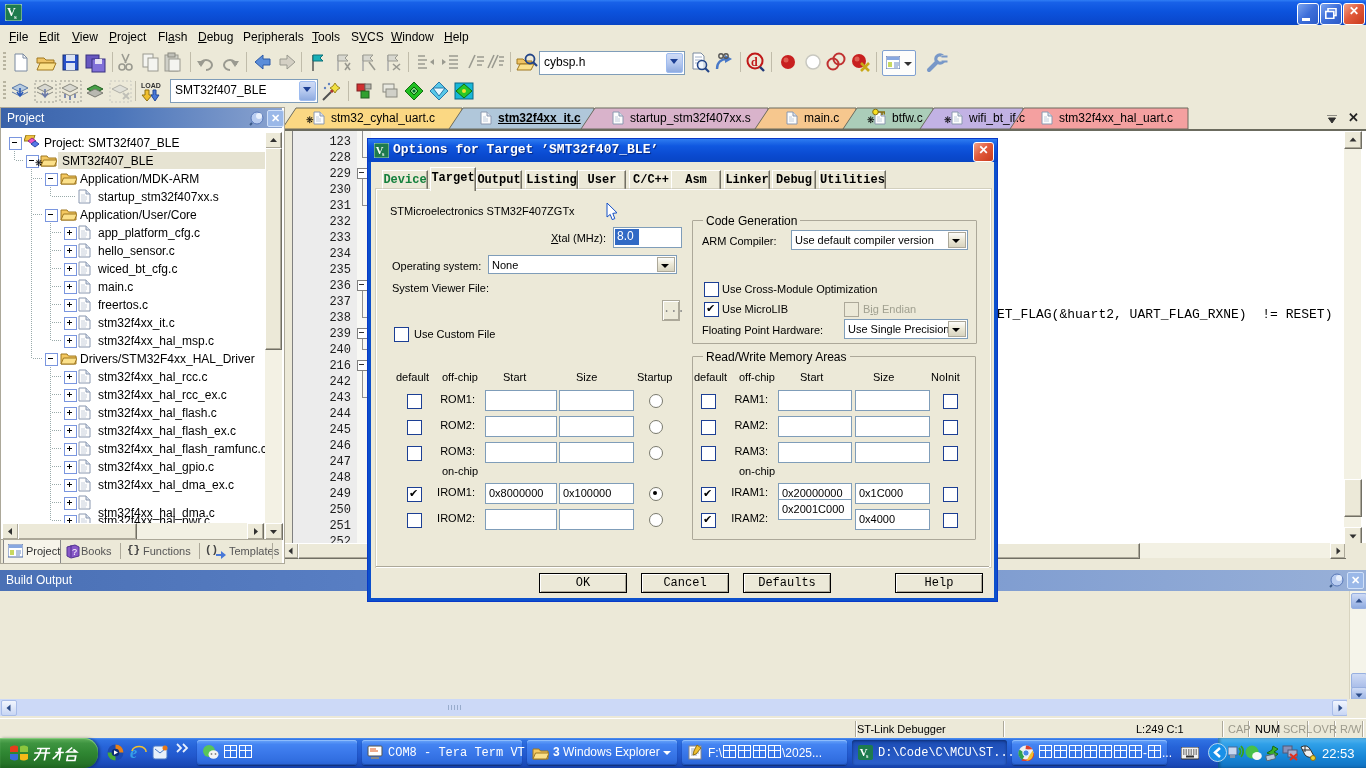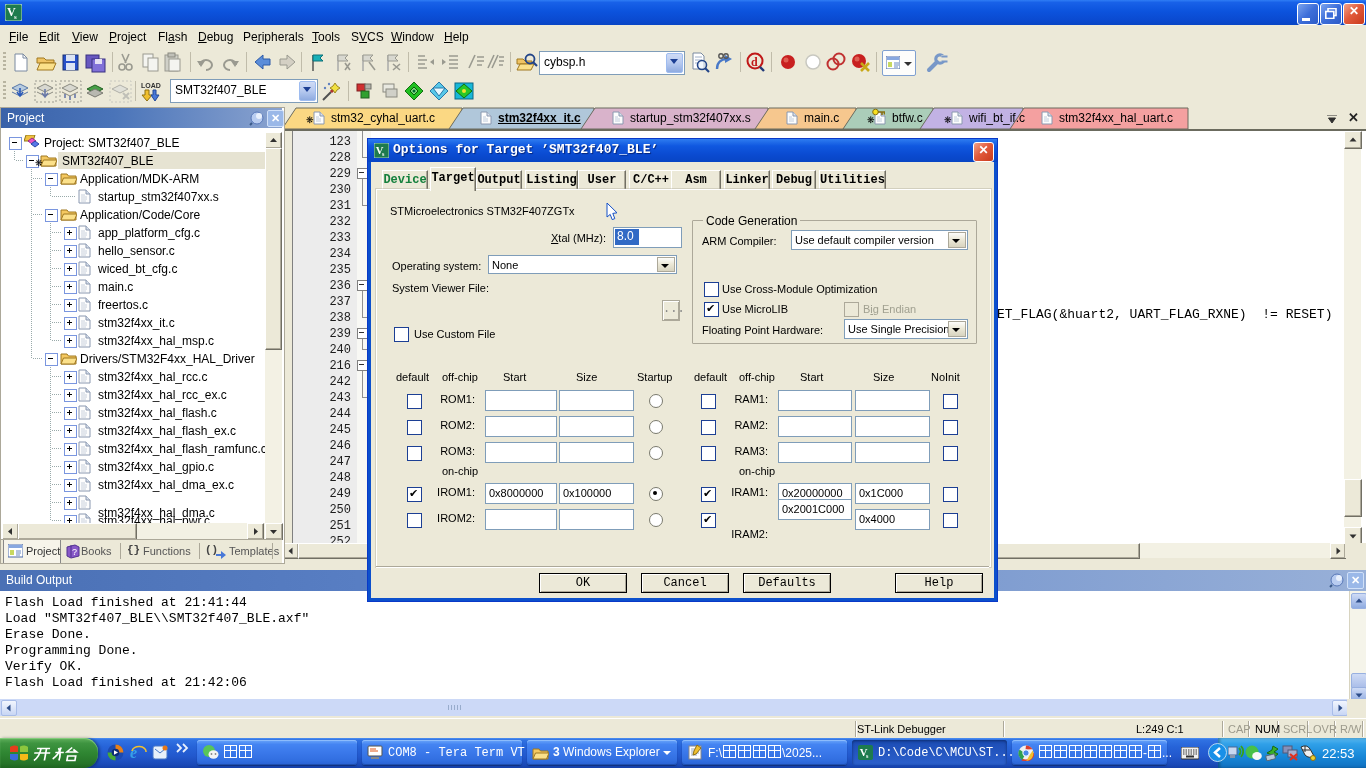--- a/index.html
+++ b/index.html
@@ -639,21 +639,21 @@
           <path d="M1 1h7l4 4v9H1z" fill="#fdfdfd" stroke="#8a98b0"></path>
           <path d="M8 1v4h4" fill="#d8e0ec" stroke="#8a98b0"></path>
           <path d="M3 6h4M3 8h6M3 10h6M3 12h5" stroke="#c8d0dc"></path>
         </svg>
     <div class="trow" style="left:96px;top:62px">startup_stm32f407xx.s</div>
     <div class="texp" style="left:43px;top:81px"></div>
     <svg width="17" height="14" style="position:absolute;left:58px;top:79px">
           <path d="M1 3h6l1.5 2H16v8H1z" fill="#f4c860" stroke="#a07820"></path>
           <path d="M1 13l2.5-6H17l-2.5 6z" fill="#fbe08a" stroke="#a07820"></path>
         </svg>
-    <div class="trow" style="left:78px;top:80px">Application/Code/Core</div>
+    <div class="trow" style="left:78px;top:80px">Application/User/Core</div>
     <div class="texp plus" style="left:62px;top:99px"></div>
     <svg width="13" height="15" style="position:absolute;left:76px;top:97px">
           <path d="M1 1h7l4 4v9H1z" fill="#fdfdfd" stroke="#8a98b0"></path>
           <path d="M8 1v4h4" fill="#d8e0ec" stroke="#8a98b0"></path>
           <path d="M3 6h4M3 8h6M3 10h6M3 12h5" stroke="#c8d0dc"></path>
         </svg>
     <div class="trow" style="left:96px;top:98px">app_platform_cfg.c</div>
     <div class="texp plus" style="left:62px;top:117px"></div>
     <svg width="13" height="15" style="position:absolute;left:76px;top:115px">
           <path d="M1 1h7l4 4v9H1z" fill="#fdfdfd" stroke="#8a98b0"></path>
@@ -917,20 +917,23 @@
   <div class="lbl11" style="z-index:2;left:354px;top:144px;">Use Cross-Module Optimization</div>
   <div class="cb check" style="z-index:2;left:336px;top:163px"></div>
   <div class="lbl11" style="z-index:2;left:354px;top:164px;">Use MicroLIB</div>
   <div class="cb dis" style="z-index:2;left:476px;top:163px"></div>
   <div class="lbl11" style="z-index:2;left:495px;top:164px;color:#a0a090">B<u>ig</u> Endian</div>
   <div class="lbl11" style="z-index:2;left:334px;top:185px;">Floating Point Hardware:</div>
   <div class="input combo" style="z-index:2;left:476px;top:180px;width:122px;height:18px">
         <div class="v">Use Single Precision</div>
         <div class="btn2"></div>
       </div>
+  <div class="group" style="z-index:2;left:324px;top:217px;width:282px;height:182px">
+        <div class="gt">Read/Write Memory Areas</div>
+      </div>
   <div class="lbl11" style="z-index:2;left:326px;top:232px;">default</div>
   <div class="lbl11" style="z-index:2;left:371px;top:232px;">off-chip</div>
   <div class="lbl11" style="z-index:2;left:432px;top:232px;">Start</div>
   <div class="lbl11" style="z-index:2;left:505px;top:232px;">Size</div>
   <div class="lbl11" style="z-index:2;left:563px;top:232px;">NoInit</div>
   <div class="cb" style="z-index:2;left:333px;top:255px"></div>
   <div class="lbl11" style="z-index:2;left:250px;top:254px;width:150px;text-align:right;">RAM1:</div>
   <div class="input" style="z-index:2;left:410px;top:251px;width:72px;height:19px;">
         <div class="v" style=""></div>
       </div>
@@ -959,21 +962,21 @@
   <div class="cb check" style="z-index:2;left:333px;top:348px"></div>
   <div class="lbl11" style="z-index:2;left:250px;top:347px;width:150px;text-align:right;">IRAM1:</div>
   <div class="input" style="z-index:2;left:410px;top:344px;width:72px;height:19px;">
         <div class="v" style="">0x20000000</div>
       </div>
   <div class="input" style="z-index:2;left:487px;top:344px;width:73px;height:19px;">
         <div class="v" style="">0x1C000</div>
       </div>
   <div class="cb" style="z-index:2;left:575px;top:348px"></div>
   <div class="cb check" style="z-index:2;left:333px;top:374px"></div>
-  <div class="lbl11" style="z-index:2;left:250px;top:373px;width:150px;text-align:right;margin-top:16px;">IRAM2:</div>
+  <div class="lbl11" style="z-index:2;left:250px;top:373px;width:150px;text-align:right;">IRAM2:</div>
   <div class="input" style="z-index:2;left:410px;top:360px;width:72px;height:19px;text-align:right;">
         <div class="v" style="">0x2001C000</div>
       </div>
   <div class="input" style="z-index:2;left:487px;top:370px;width:73px;height:19px;">
         <div class="v" style="">0x4000</div>
       </div>
   <div class="cb" style="z-index:2;left:575px;top:374px"></div>
   <div class="lbl11" style="z-index:2;left:371px;top:326px;">on-chip</div>
   <div style="z-index:2;position:absolute;left:8px;top:427px;width:613px;height:1px;background:#aca899"></div>
       <div style="z-index:2;position:absolute;left:8px;top:428px;width:613px;height:1px;background:#fff"></div>
@@ -984,28 +987,20 @@
   </div>
   <div id="bohead" class="abs">
       <span style="position:absolute;left:6px;top:3px">Build Output</span>
 <svg width="16" height="16" style="position:absolute;left:1329px;top:2px">
         <circle cx="8" cy="8" r="6" fill="#b8ccf0" stroke="#5878b8"></circle>
         <circle cx="10" cy="6" r="3" fill="#e8f0fc"></circle>
         <path d="M3 13l-2 2" stroke="#385888" stroke-width="2"></path>
       </svg>
 <div style="position:absolute;left:1347px;top:2px;width:15px;height:15px;background:#9ab8e8;border:1px solid #d0e0f8;border-radius:2px;color:#fff;text-align:center;line-height:14px;font-weight:bold;font-size:11px">✕</div>
 </div>
-  <div id="botext" class="abs">
-  <div style="top:4px">Flash Load finished at 21:41:44</div>
-  <div style="top:20px">Load "SMT32f407_BLE\\SMT32f407_BLE.axf"</div>
-  <div style="top:36px">Erase Done.</div>
-  <div style="top:52px">Programming Done.</div>
-  <div style="top:68px">Verify OK.</div>
-  <div style="top:84px">Flash Load finished at 21:42:06</div>
-  </div>
   <div class="abs" style="left:1349px;top:591px;width:17px;height:112px;background:#f5f4ea;border-left:1px solid #d8d4c0">
 <div style="position:absolute;left:1px;top:2px;width:14px;height:14px;background:linear-gradient(180deg,#cfdbf5,#8fabe0);border:1px solid #98b0e0;border-radius:2px"><svg width="14" height="14">
           <path d="M3.5 8.5l3.5-4 3.5 4z" fill="#2c4c88"></path>
         </svg></div>
 <div style="position:absolute;left:1px;top:82px;width:14px;height:14px;background:linear-gradient(180deg,#cfdbf5,#a8bce8);border:1px solid #98b0e0;border-radius:2px"></div>
 <div style="position:absolute;left:1px;top:96px;width:14px;height:14px;background:linear-gradient(180deg,#cfdbf5,#8fabe0);border:1px solid #98b0e0;border-radius:2px"><svg width="14" height="14">
           <path d="M3.5 5.5l3.5 4 3.5-4z" fill="#2c4c88"></path>
         </svg></div>
 </div>
   <div id="bohscroll" class="abs">

